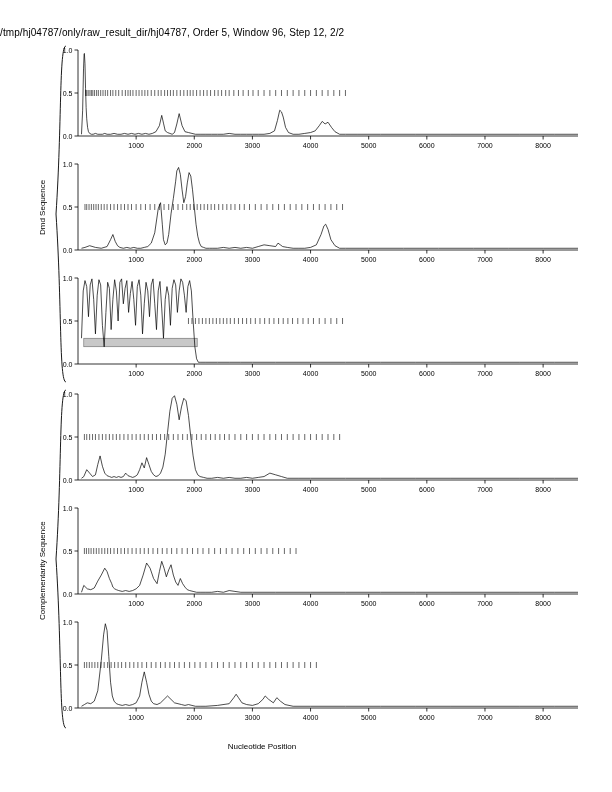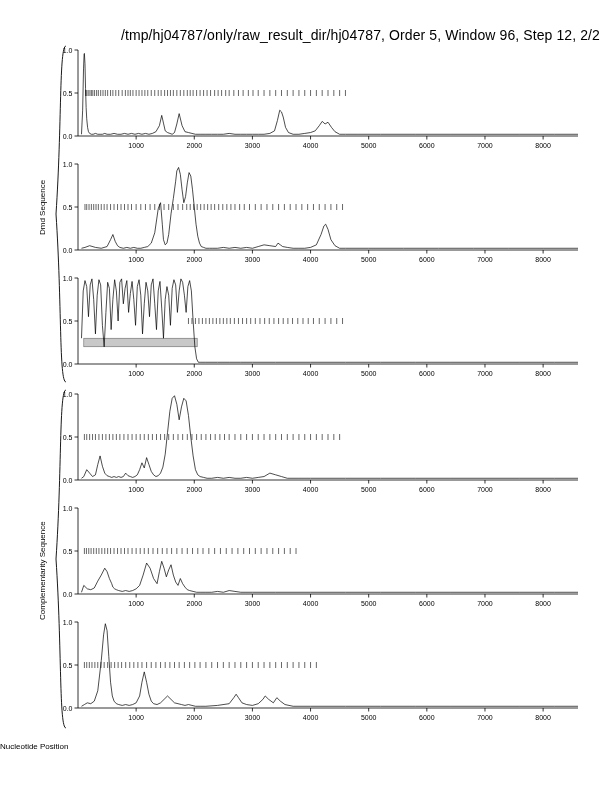--- a/index.html
+++ b/index.html
@@ -18,22 +18,21 @@
   #page {
     position: relative;
     width: 612px;
     height: 792px;
   }
   .title {
     position: absolute;
     top: 27px;
     left: 0;
     width: 600px;
-    text-align: right;
-    font-size: 14px;
+    font-size: 10px;
     letter-spacing: 0.1px;
     color: #000;
     white-space: nowrap;
   }
   .panel {
     position: absolute;
     left: 78px;
     width: 500px;
     height: 110px;
   }
@@ -47,20 +46,21 @@
     position: absolute;
     font-size: 8px;
     transform-origin: 0 0;
     transform: rotate(-90deg);
     white-space: nowrap;
   }
   .xlabel {
     position: absolute;
     width: 524px;
     left: 0;
+    text-align: center;
     font-size: 8px;
     top: 742px;
   }
   .brace {
     position: absolute;
     font-size: 9px;
     color: #000;
   }
   text {
     font-family: "Liberation Sans", sans-serif;

